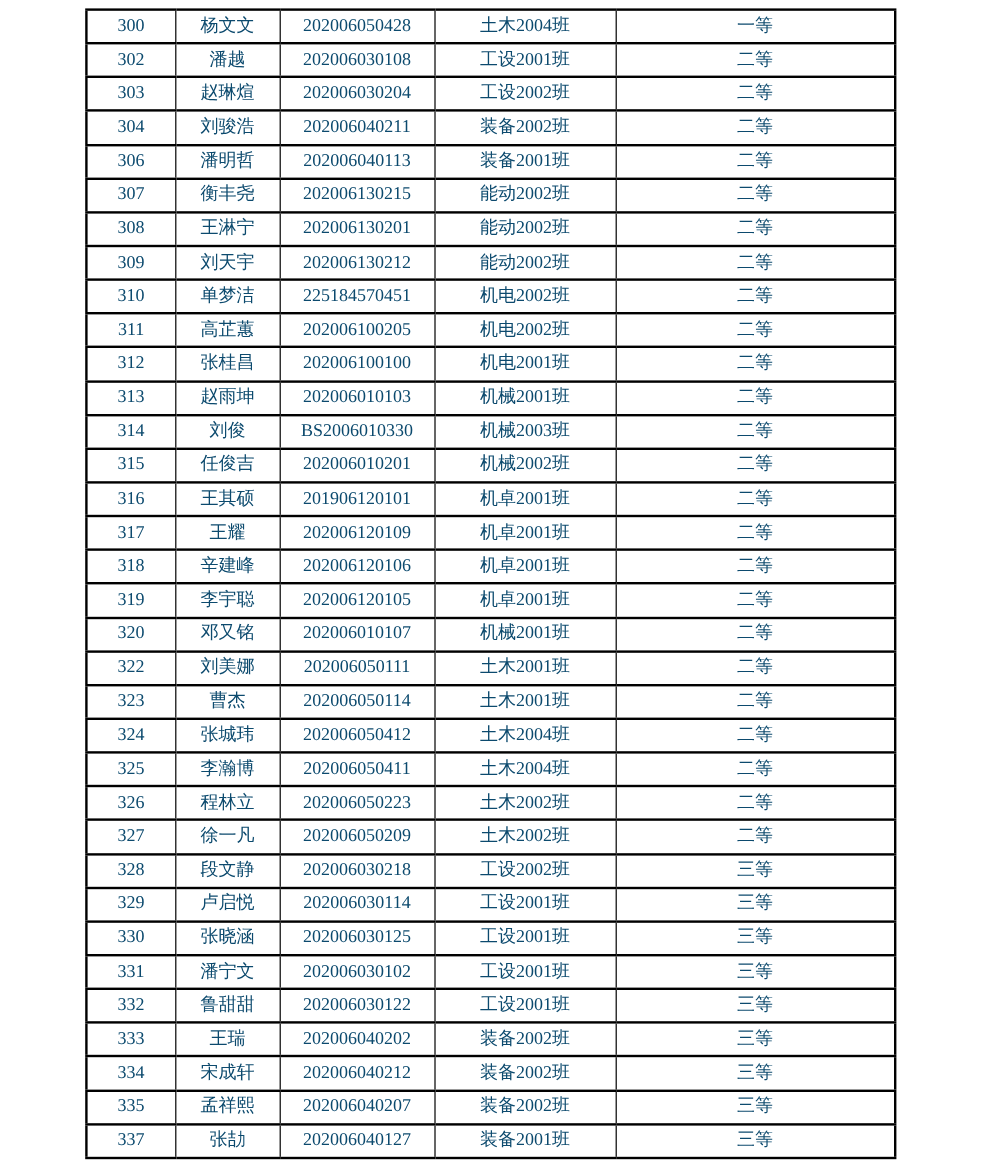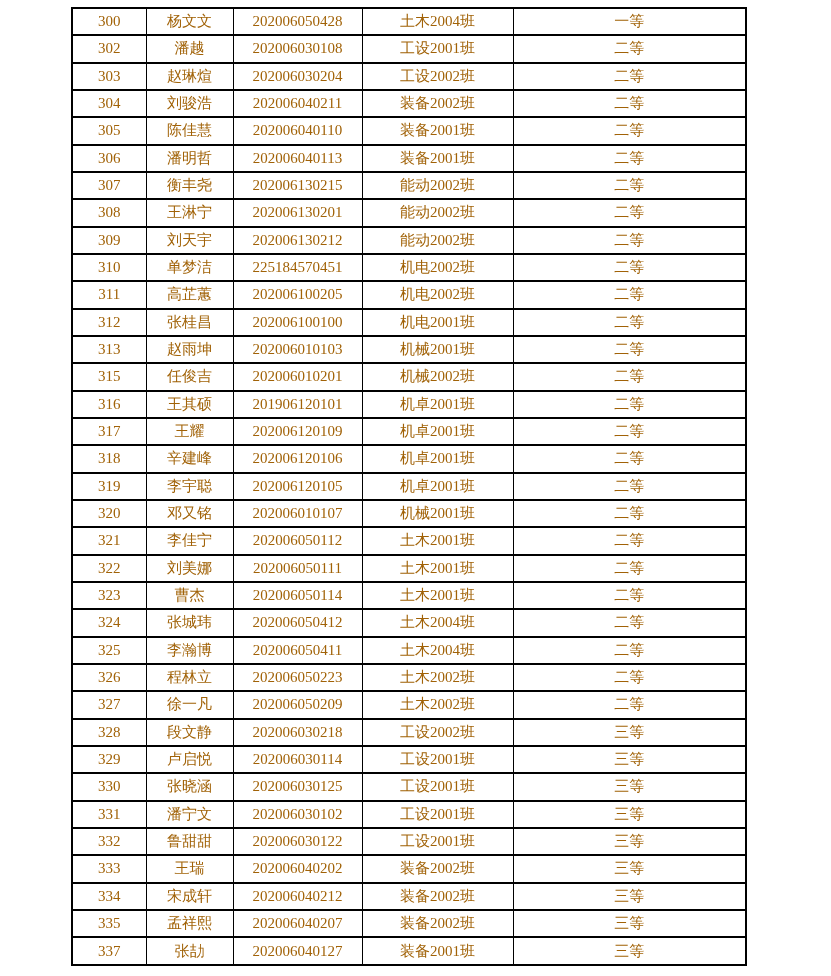--- a/index.html
+++ b/index.html
@@ -9,21 +9,21 @@
     width: 831px;
     height: 976px;
     overflow: hidden;
   }
   .page {
     position: relative;
     width: 831px;
     height: 976px;
     background: #ffffff;
     font-family: "Liberation Serif", "DejaVu Serif", serif;
-    color: #a16207;
+    color: #0c4a6e;
   }
   table.award-table {
     position: absolute;
     left: 71px;
     top: 7px;
     width: 674px;
     height: 959px;
     border-collapse: collapse;
     table-layout: fixed;
     background: #ffffff;
@@ -83,27 +83,20 @@
     <td>二等</td>
   </tr>
         <tr>
     <td>304</td>
     <td>刘骏浩</td>
     <td>202006040211</td>
     <td>装备2002班</td>
     <td>二等</td>
   </tr>
         <tr>
-    <td>305</td>
-    <td>陈佳慧</td>
-    <td>202006040110</td>
-    <td>装备2001班</td>
-    <td>二等</td>
-  </tr>
-        <tr>
     <td>306</td>
     <td>潘明哲</td>
     <td>202006040113</td>
     <td>装备2001班</td>
     <td>二等</td>
   </tr>
         <tr>
     <td>307</td>
     <td>衡丰尧</td>
     <td>202006130215</td>
@@ -146,20 +139,27 @@
     <td>二等</td>
   </tr>
         <tr>
     <td>313</td>
     <td>赵雨坤</td>
     <td>202006010103</td>
     <td>机械2001班</td>
     <td>二等</td>
   </tr>
         <tr>
+    <td>314</td>
+    <td>刘俊</td>
+    <td>BS2006010330</td>
+    <td>机械2003班</td>
+    <td>二等</td>
+  </tr>
+        <tr>
     <td>315</td>
     <td>任俊吉</td>
     <td>202006010201</td>
     <td>机械2002班</td>
     <td>二等</td>
   </tr>
         <tr>
     <td>316</td>
     <td>王其硕</td>
     <td>201906120101</td>
@@ -185,27 +185,20 @@
     <td>李宇聪</td>
     <td>202006120105</td>
     <td>机卓2001班</td>
     <td>二等</td>
   </tr>
         <tr>
     <td>320</td>
     <td>邓又铭</td>
     <td>202006010107</td>
     <td>机械2001班</td>
-    <td>二等</td>
-  </tr>
-        <tr>
-    <td>321</td>
-    <td>李佳宁</td>
-    <td>202006050112</td>
-    <td>土木2001班</td>
     <td>二等</td>
   </tr>
         <tr>
     <td>322</td>
     <td>刘美娜</td>
     <td>202006050111</td>
     <td>土木2001班</td>
     <td>二等</td>
   </tr>
         <tr>

